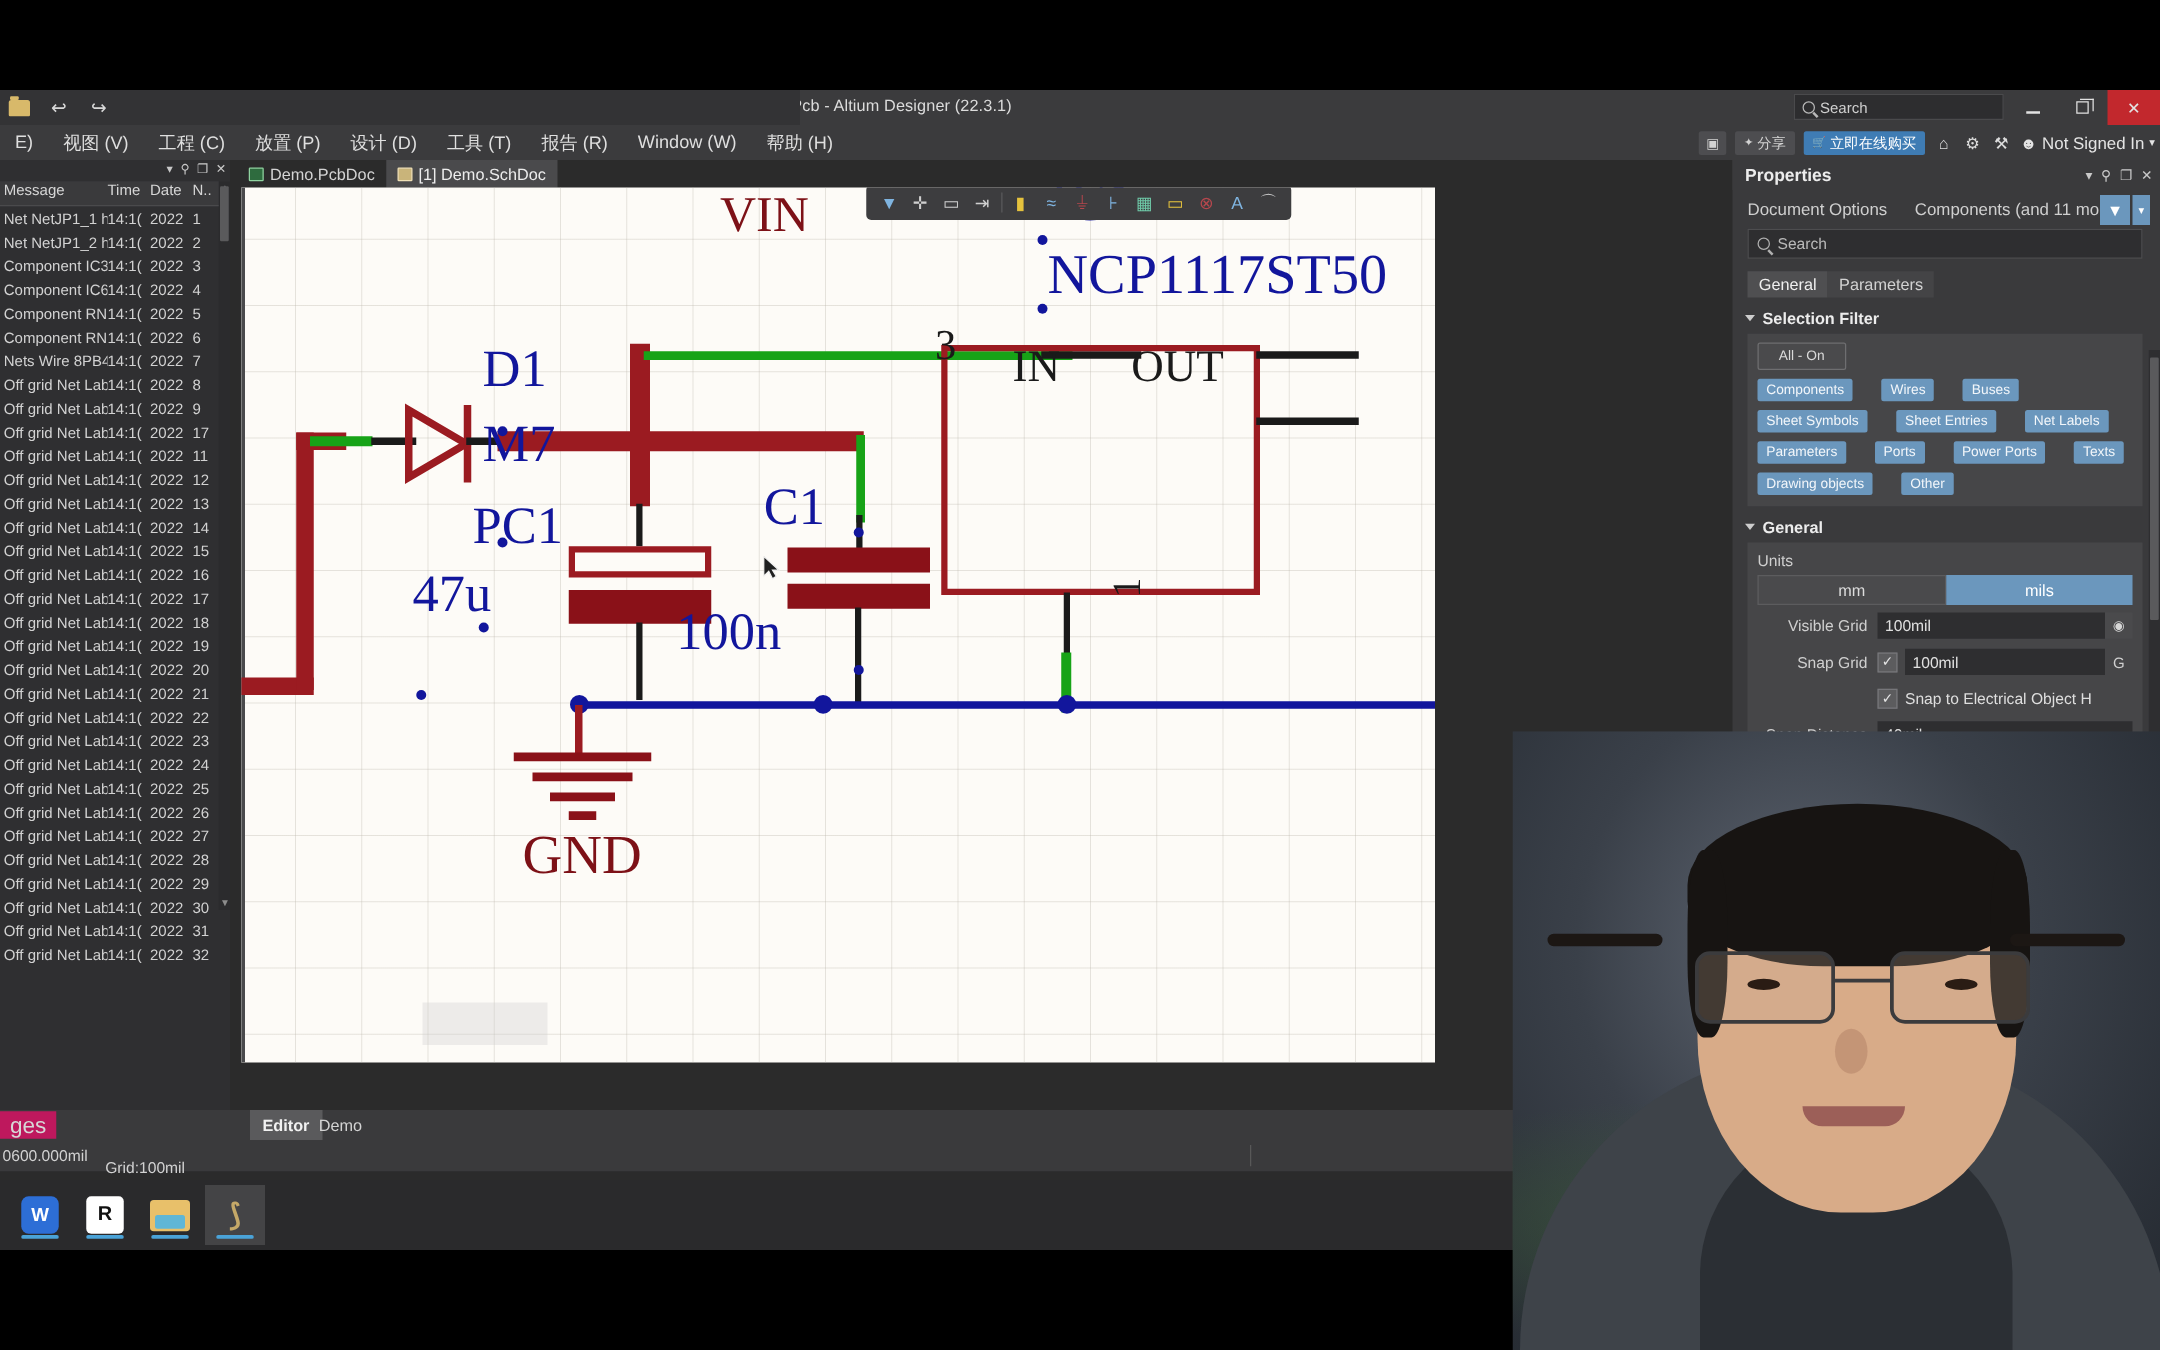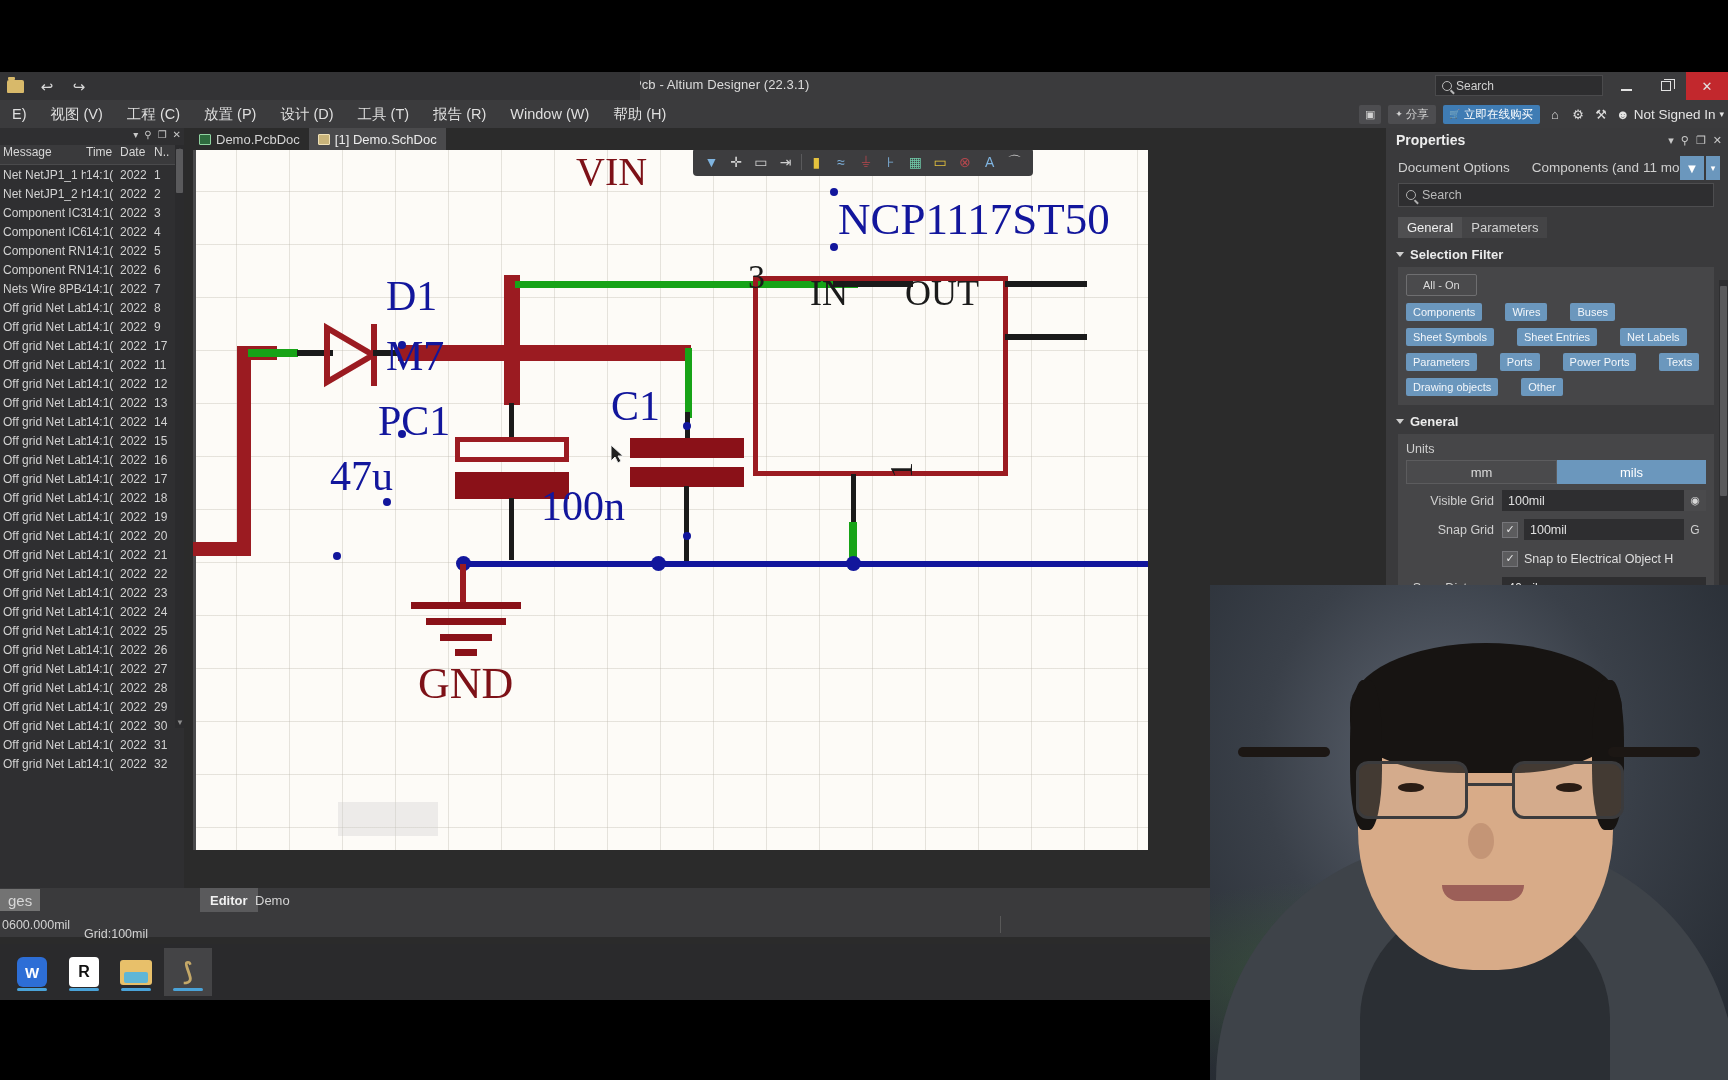--- a/index.html
+++ b/index.html
@@ -182,21 +182,21 @@
   .seg3 { display:flex; height:24px; margin-top:6px; }
   .seg3 div { flex:1; display:flex;align-items:center;justify-content:center;font-size:13px; }
   .seg3 .a { background:#4a4a4c; color:#dcdcdc; border:1px solid #5c5c5e; }
   .seg3 .c { background:#6b97bd; color:#fff; }
   .props-scroll { position:absolute; right:0; top:152px; width:9px; height:600px; background:#2e2e30; }
   .props-thumb { position:absolute; right:1px; top:6px; width:7px; height:210px; background:#5a5a5c; border-radius:1px; }
 
   
   .bottom-tabs { position:absolute; left:0; top:760px; width:1728px; height:24px; background:#3a3a3c; }
   .bt-pill { position:absolute; height:22px; display:flex; align-items:center; padding:0 8px;
-             font-size:15px; color:#d7d7d7; background:#737373; }
+             font-size:18px; color:#d7d7d7; background:#be185d; }
   .sch-bt { position:absolute; top:760px; height:24px; display:flex; align-items:center; padding:0 10px; font-size:13px;}
   .sch-bt.active { background:#5a5a5c; color:#f1f1f1; font-weight:bold; }
   .sch-bt.idle { color:#d3d3d3; }
   .status-bar { position:absolute; left:0; top:784px; width:1728px; height:25px; background:#3a3a3c;
                 display:flex; align-items:center; color:#d2d2d2; font-size:12.5px; }
   .props-status { position:absolute; right:0; top:784px; width:342px; height:25px; background:#3a3a3c;
                   display:flex; align-items:center; padding-left:12px; color:#d2d2d2; font-size:12.5px; }
 
   
   .taskbar { position:absolute; left:0; top:944px; width:1728px; height:56px; background:#2a2a2c; }

